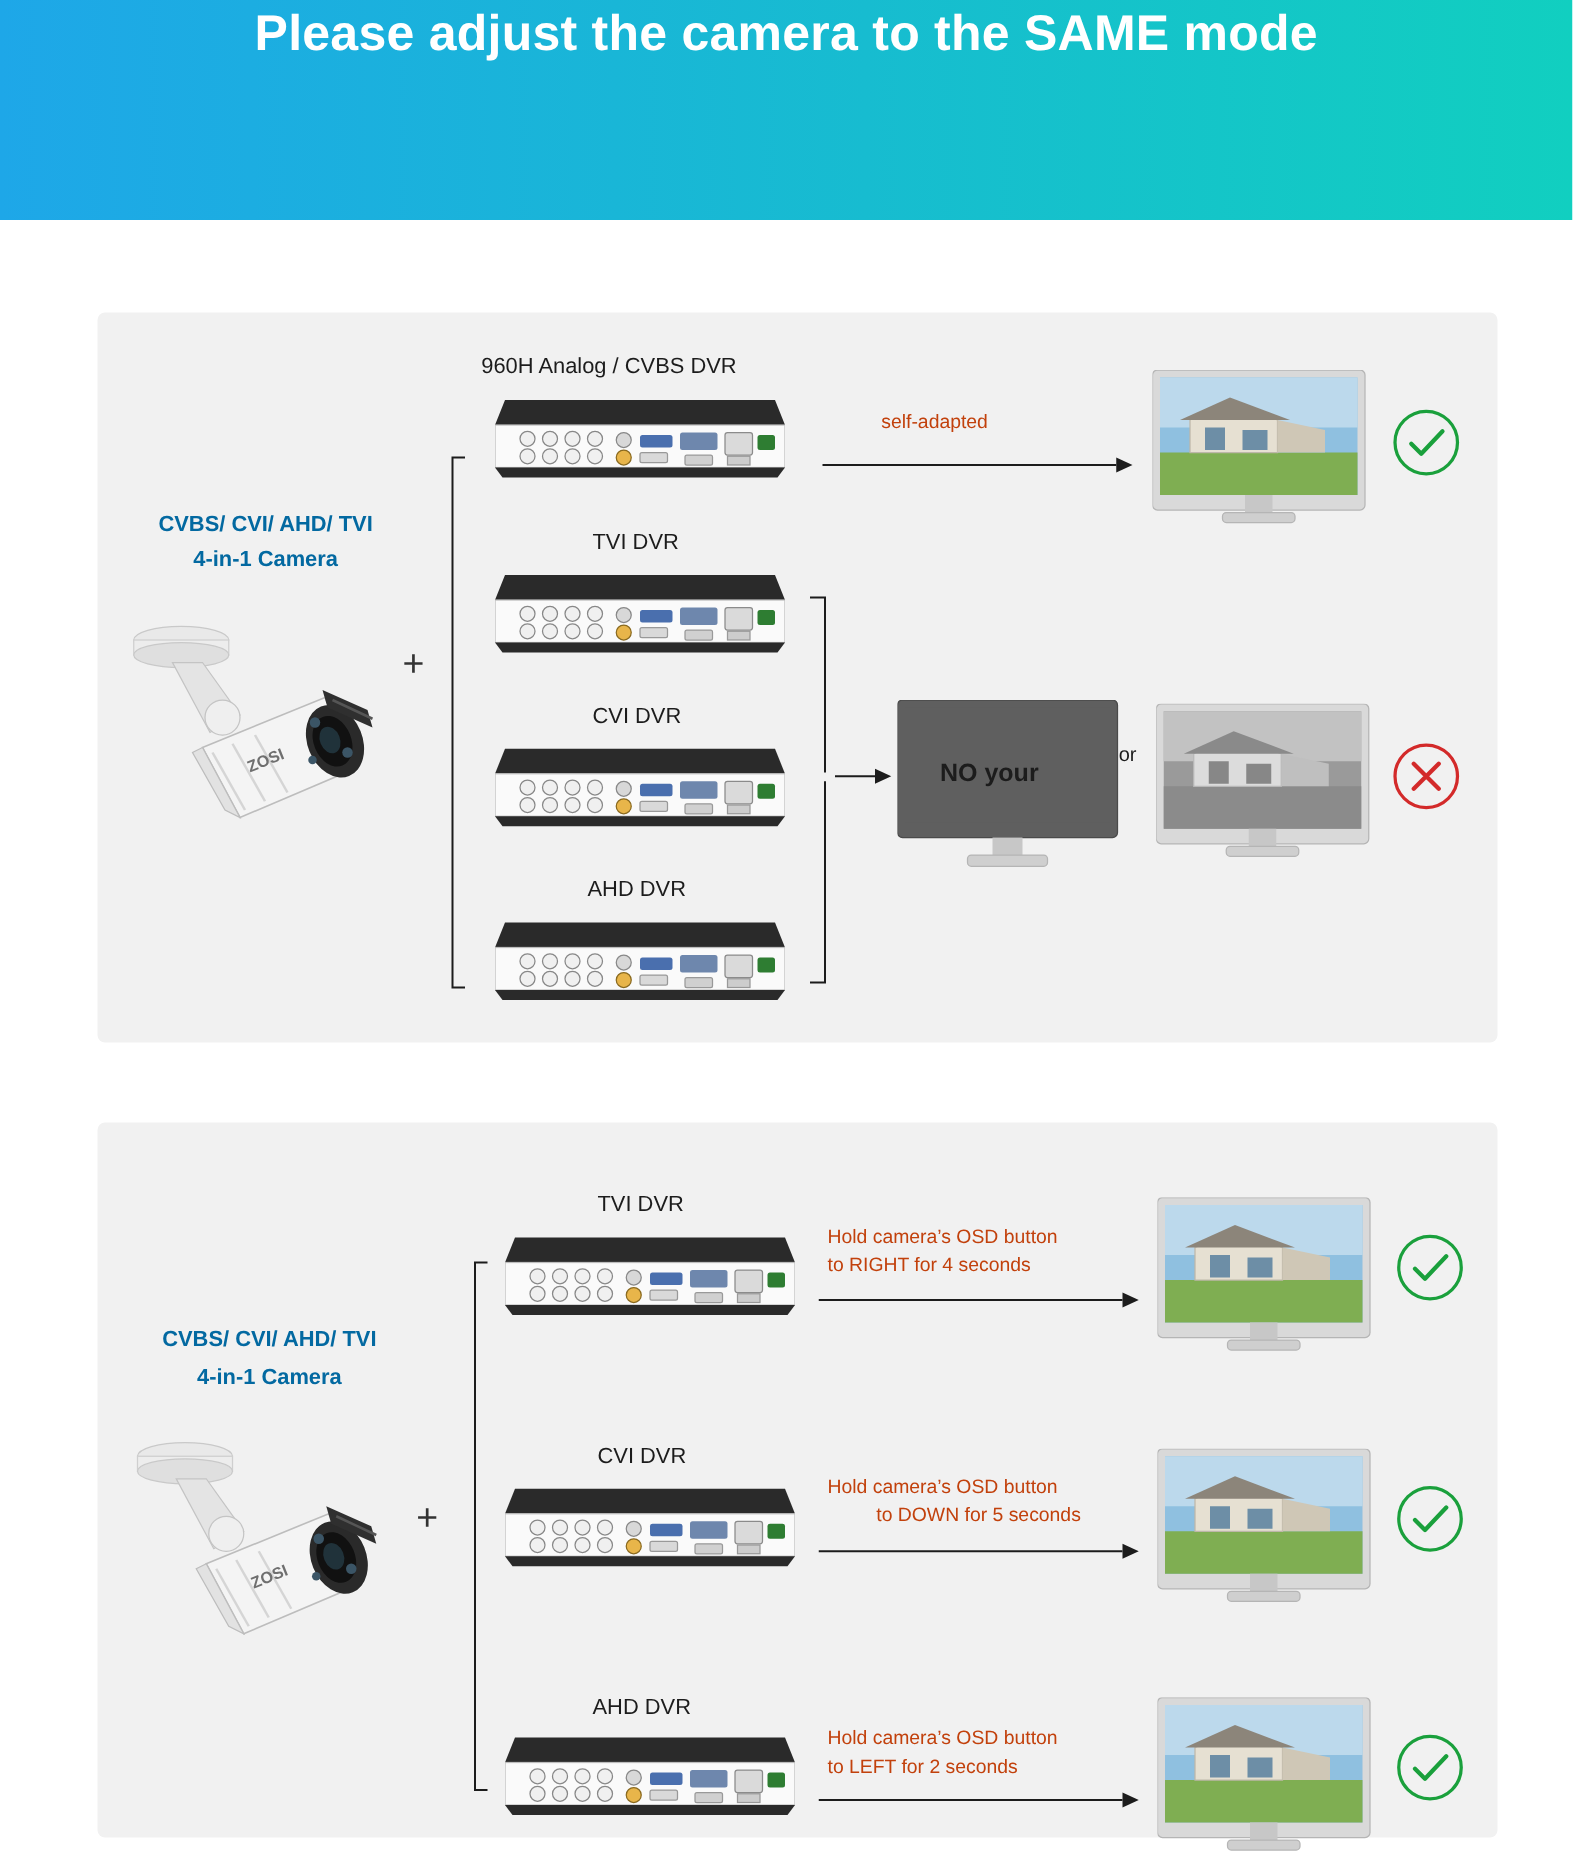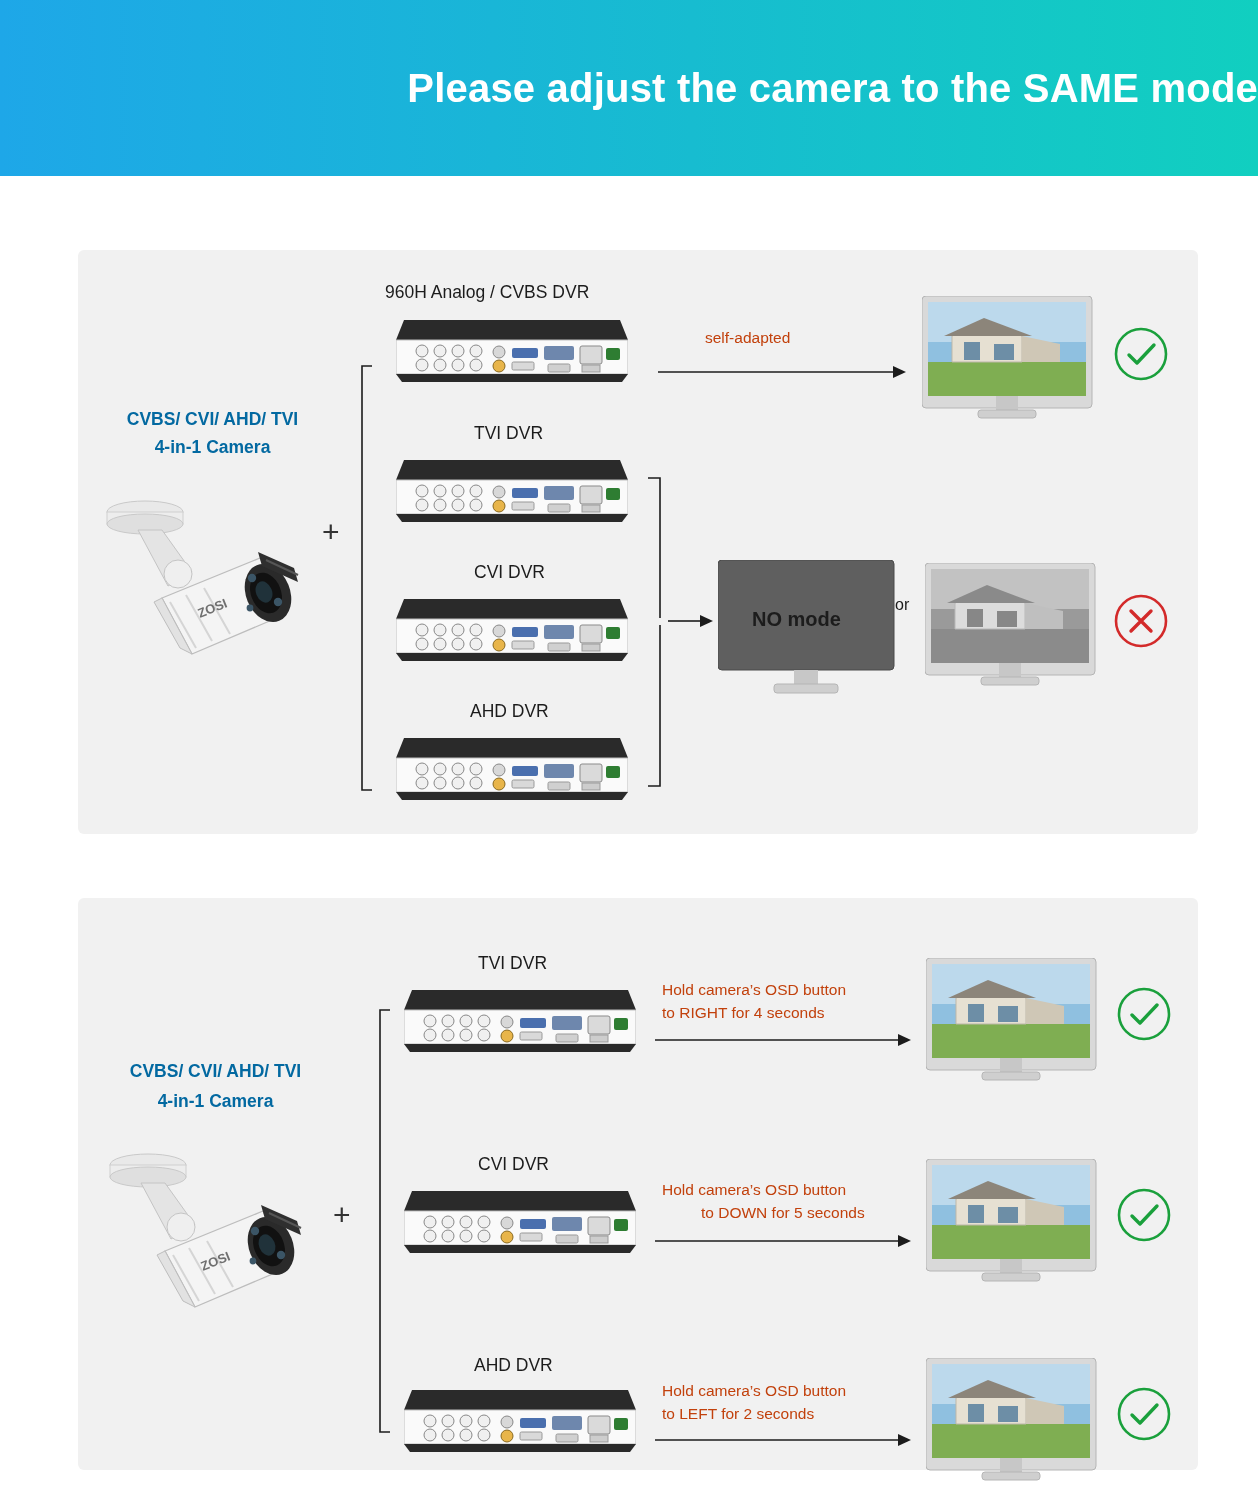--- a/index.html
+++ b/index.html
@@ -12,23 +12,23 @@
     position: relative;
     overflow: hidden;
   }
 
   
   .banner {
     width: 100%;
     height: 176px;
     background: linear-gradient(90deg, #1ea7e8 0%, #17bcd0 55%, #11cfc0 100%);
     display: flex;
-    align-items: flex-end;
+    align-items: flex-start;
     justify-content: center;
-    flex-direction: column;
+    flex-direction: row;
     color: #fff;
   }
   .banner-line {
     font-size: 40px;
     font-weight: bold;
     line-height: 1.35;
     text-align: center;
     letter-spacing: 0.2px;
   }
 
@@ -301,21 +301,21 @@
 </div>
 
 <div class="monitor" style="left:718px; top:560px; width:178px; height:140px;">
   <svg width="178" height="140" viewBox="0 0 178 140">
     <rect x="0" y="0" width="176" height="110" rx="4" fill="#5f5f5f" stroke="#4a4a4a"></rect>
     <rect x="6" y="6" width="164" height="92" fill="#5f5f5f"></rect>
     <rect x="76" y="110" width="24" height="14" fill="#c7c7c7"></rect>
     <rect x="56" y="124" width="64" height="9" rx="3" fill="#cfcfcf" stroke="#b5b5b5"></rect>
   </svg>
 </div>
-<div class="noimg-text" style="left:752px; top:608px;">NO mode</div>
+<div class="noimg-text" style="left:752px; top:608px;">NO your</div>
 
 <div class="or-text" style="left:895px; top:596px;">or</div>
 
 <div class="monitor" style="left:925px; top:563px;">
   <svg width="178" height="140" viewBox="0 0 178 140">
     <rect x="0" y="0" width="170" height="112" rx="4" fill="#d9d9d9" stroke="#b5b5b5"></rect>
     <rect x="6" y="6" width="158" height="94" fill="#9a9a9a"></rect>
     <rect x="6" y="6" width="158" height="40" fill="#c2c2c2"></rect>
     <rect x="6" y="66" width="158" height="34" fill="#8b8b8b"></rect>
     <path d="M30 66 L30 40 L62 26 L100 40 L100 66 Z" fill="#dcdcdc" stroke="#b8b8b8"></path>

